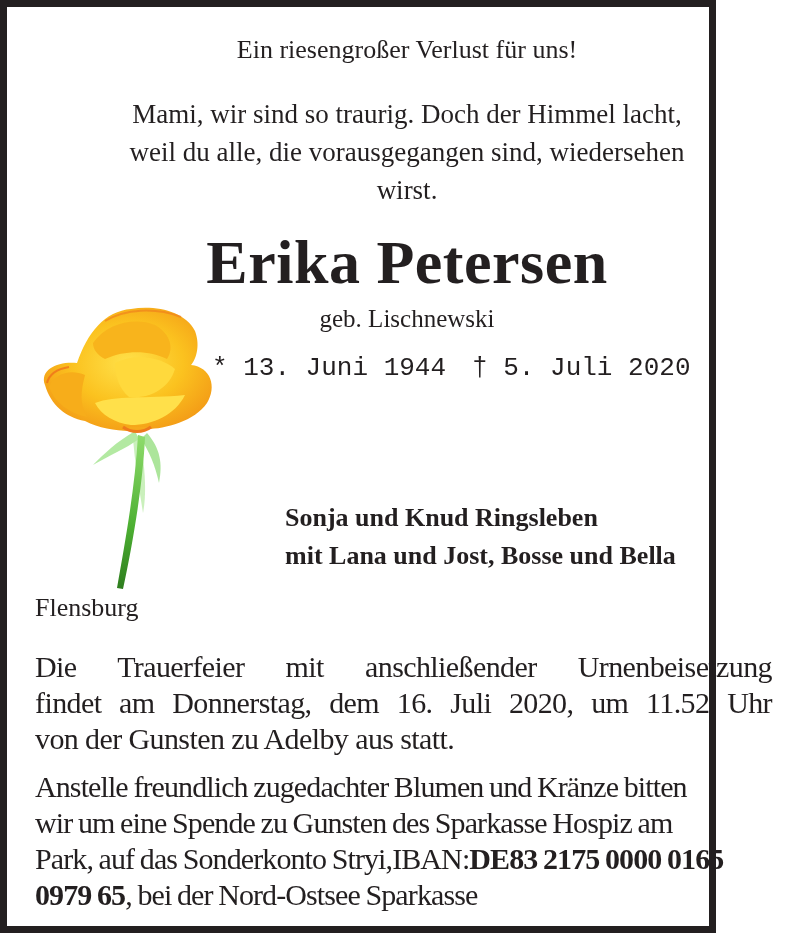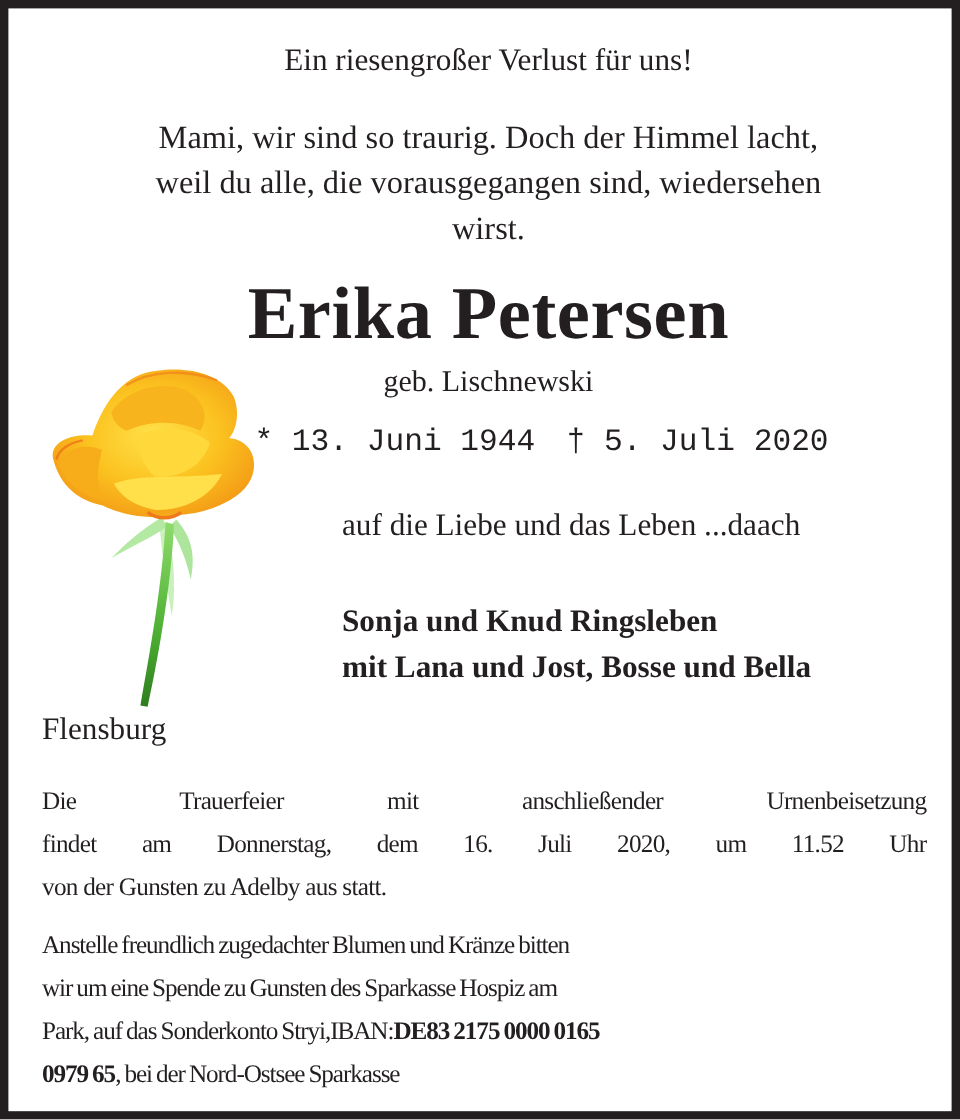--- a/index.html
+++ b/index.html
@@ -1,19 +1,19 @@
 <!DOCTYPE html>
 <html><head>
   <meta charset="utf-8">
   <style>
     html, body { margin: 0; padding: 0; background: #ffffff; }
     body { width: 800px; height: 933px; position: relative; overflow: hidden; }
     .frame {
       position: absolute; left: 0; top: 0;
-      width: 800px; height: 933px;
+      width: 716px; height: 933px;
       box-sizing: border-box;
       border: 7px solid #231f20;
       background: #ffffff;
     }
     .serif { font-family: "Liberation Serif", "DejaVu Serif", serif; color: #231f20; }
     .abs { position: absolute; margin: 0; white-space: nowrap; }
     .center { left: 0; width: 800px; text-align: center; }
 
     .headline { top: 28px; font-size: 26px; line-height: 30px; }
     .intro { top: 88px; font-size: 27px; line-height: 38px; }
@@ -22,21 +22,21 @@
     .dates { top: 345px; font-size: 26px; line-height: 32px; }
     .dates .sep { display: inline-block; width: 26px; }
 
     .rose { position: absolute; left: 28px; top: 296px; width: 185px; height: 290px; }
 
     .quote { left: 278px; top: 413px; font-size: 26px; line-height: 35px; }
     .signers { left: 278px; top: 492px; font-size: 26px; line-height: 38px; font-weight: bold; }
 
     .place { left: 28px; top: 585px; font-size: 26px; line-height: 32px; }
 
-    .para { position: absolute; left: 28px; width: 737px; font-size: 21px; line-height: 36px; margin: 0; }
+    .para { position: absolute; left: 28px; width: 737px; font-size: 30px; line-height: 36px; margin: 0; }
     .funeral { top: 642px; text-align: justify; text-align-last: left; letter-spacing: -0.6px; }
     .funeral .line { display: block; text-align: justify; text-align-last: justify; }
     .funeral .line.last { text-align-last: left; }
     .donation { top: 762px; letter-spacing: -0.9px; word-spacing: -1px; }
     .donation .line { display: block; white-space: nowrap; }
     .bold { font-weight: bold; margin-top: 31px; }
   </style>
 </head>
 <body>
 
@@ -82,21 +82,20 @@
     <path d="M14 84 C 20 70, 36 66, 50 72 C 46 88, 44 100, 52 114 C 34 110, 20 100, 14 84 Z" fill="#f7ad1a"></path>
     <path d="M58 40 C 72 20, 100 14, 120 22 C 134 30, 140 44, 132 56 C 116 48, 92 46, 70 56 C 62 52, 58 46, 58 40 Z" fill="#f8b41c"></path>
     <path d="M80 60 C 100 50, 126 54, 140 66 C 134 86, 114 96, 94 94 C 84 86, 80 72, 80 60 Z" fill="#ffd93c"></path>
     <path d="M60 100 C 80 92, 110 96, 150 92 C 140 112, 118 122, 96 122 C 80 120, 66 112, 60 100 Z" fill="#ffe04a"></path>
     <path d="M12 80 C 14 72, 22 66, 34 64" stroke="#ee6a1a" stroke-width="2" fill="none" opacity="0.7"></path>
     <path d="M70 18 C 90 6, 120 4, 146 14" stroke="#ee7a1c" stroke-width="2" fill="none" opacity="0.6"></path>
     <path d="M88 124 C 96 130, 108 130, 116 124" stroke="#ee7a1c" stroke-width="3" fill="#f6a91c"></path>
   </svg>
 
   <div class="abs serif quote">
-    <div>auf die Liebe und das Leben ...daach</div>
   </div>
 
   <div class="abs serif signers">
     <div>Sonja und Knud Ringsleben</div>
     <div>mit Lana und Jost, Bosse und Bella</div>
   </div>
 
   <p class="abs serif place">Flensburg</p>
 
   <div class="para serif funeral">

